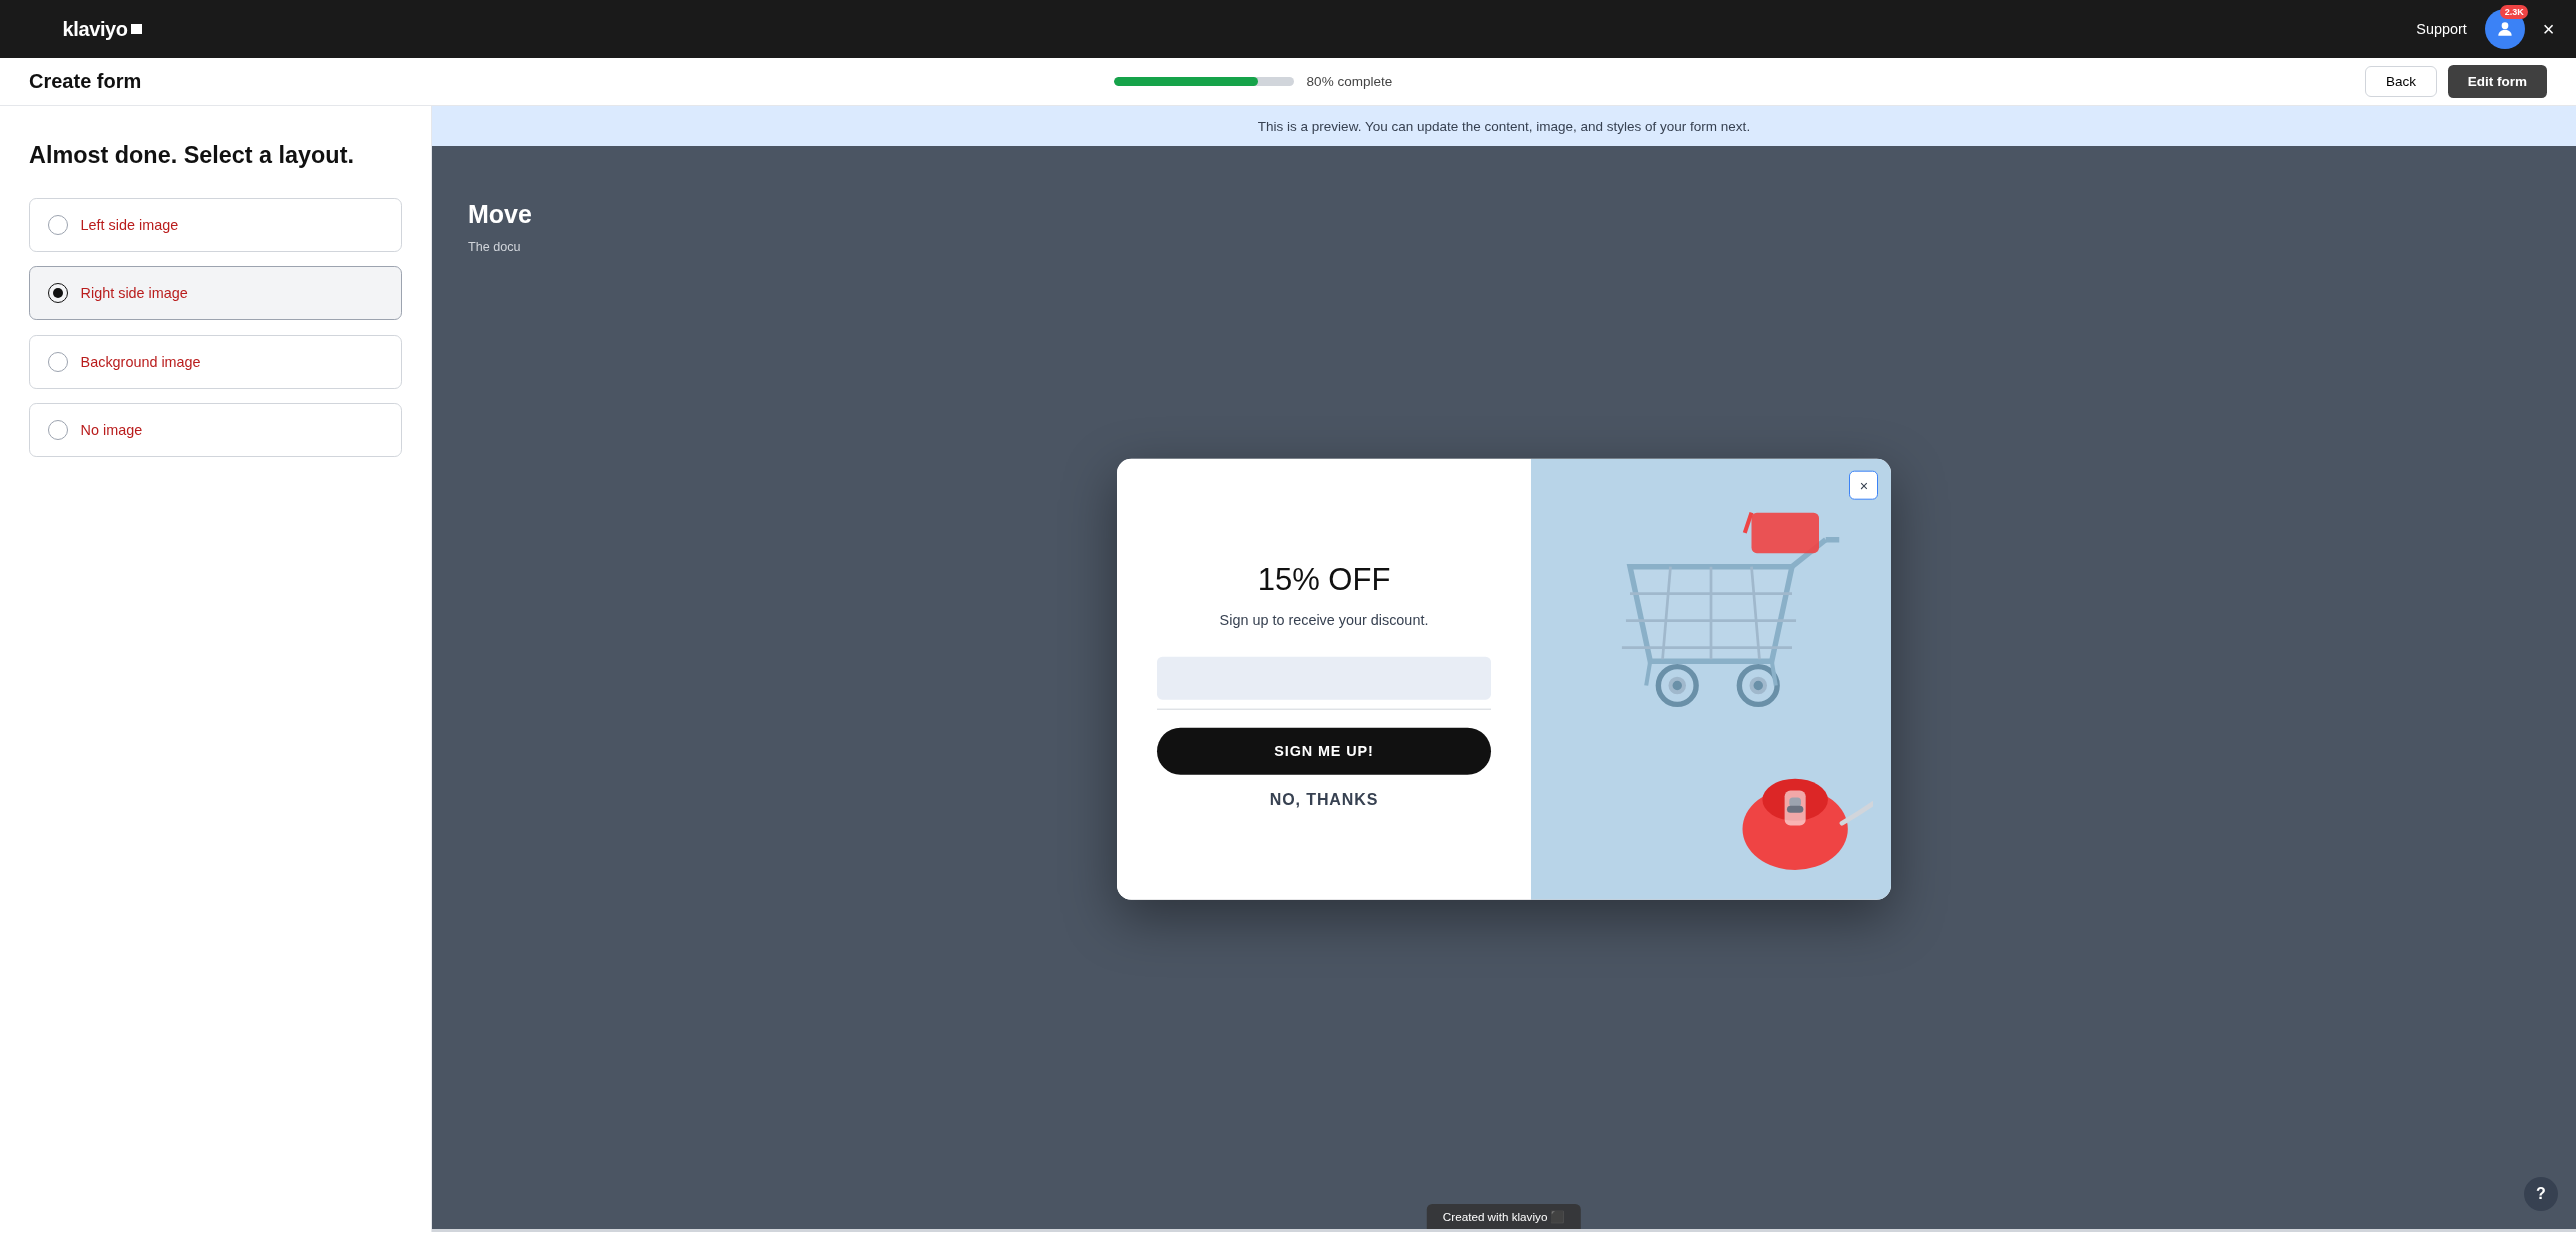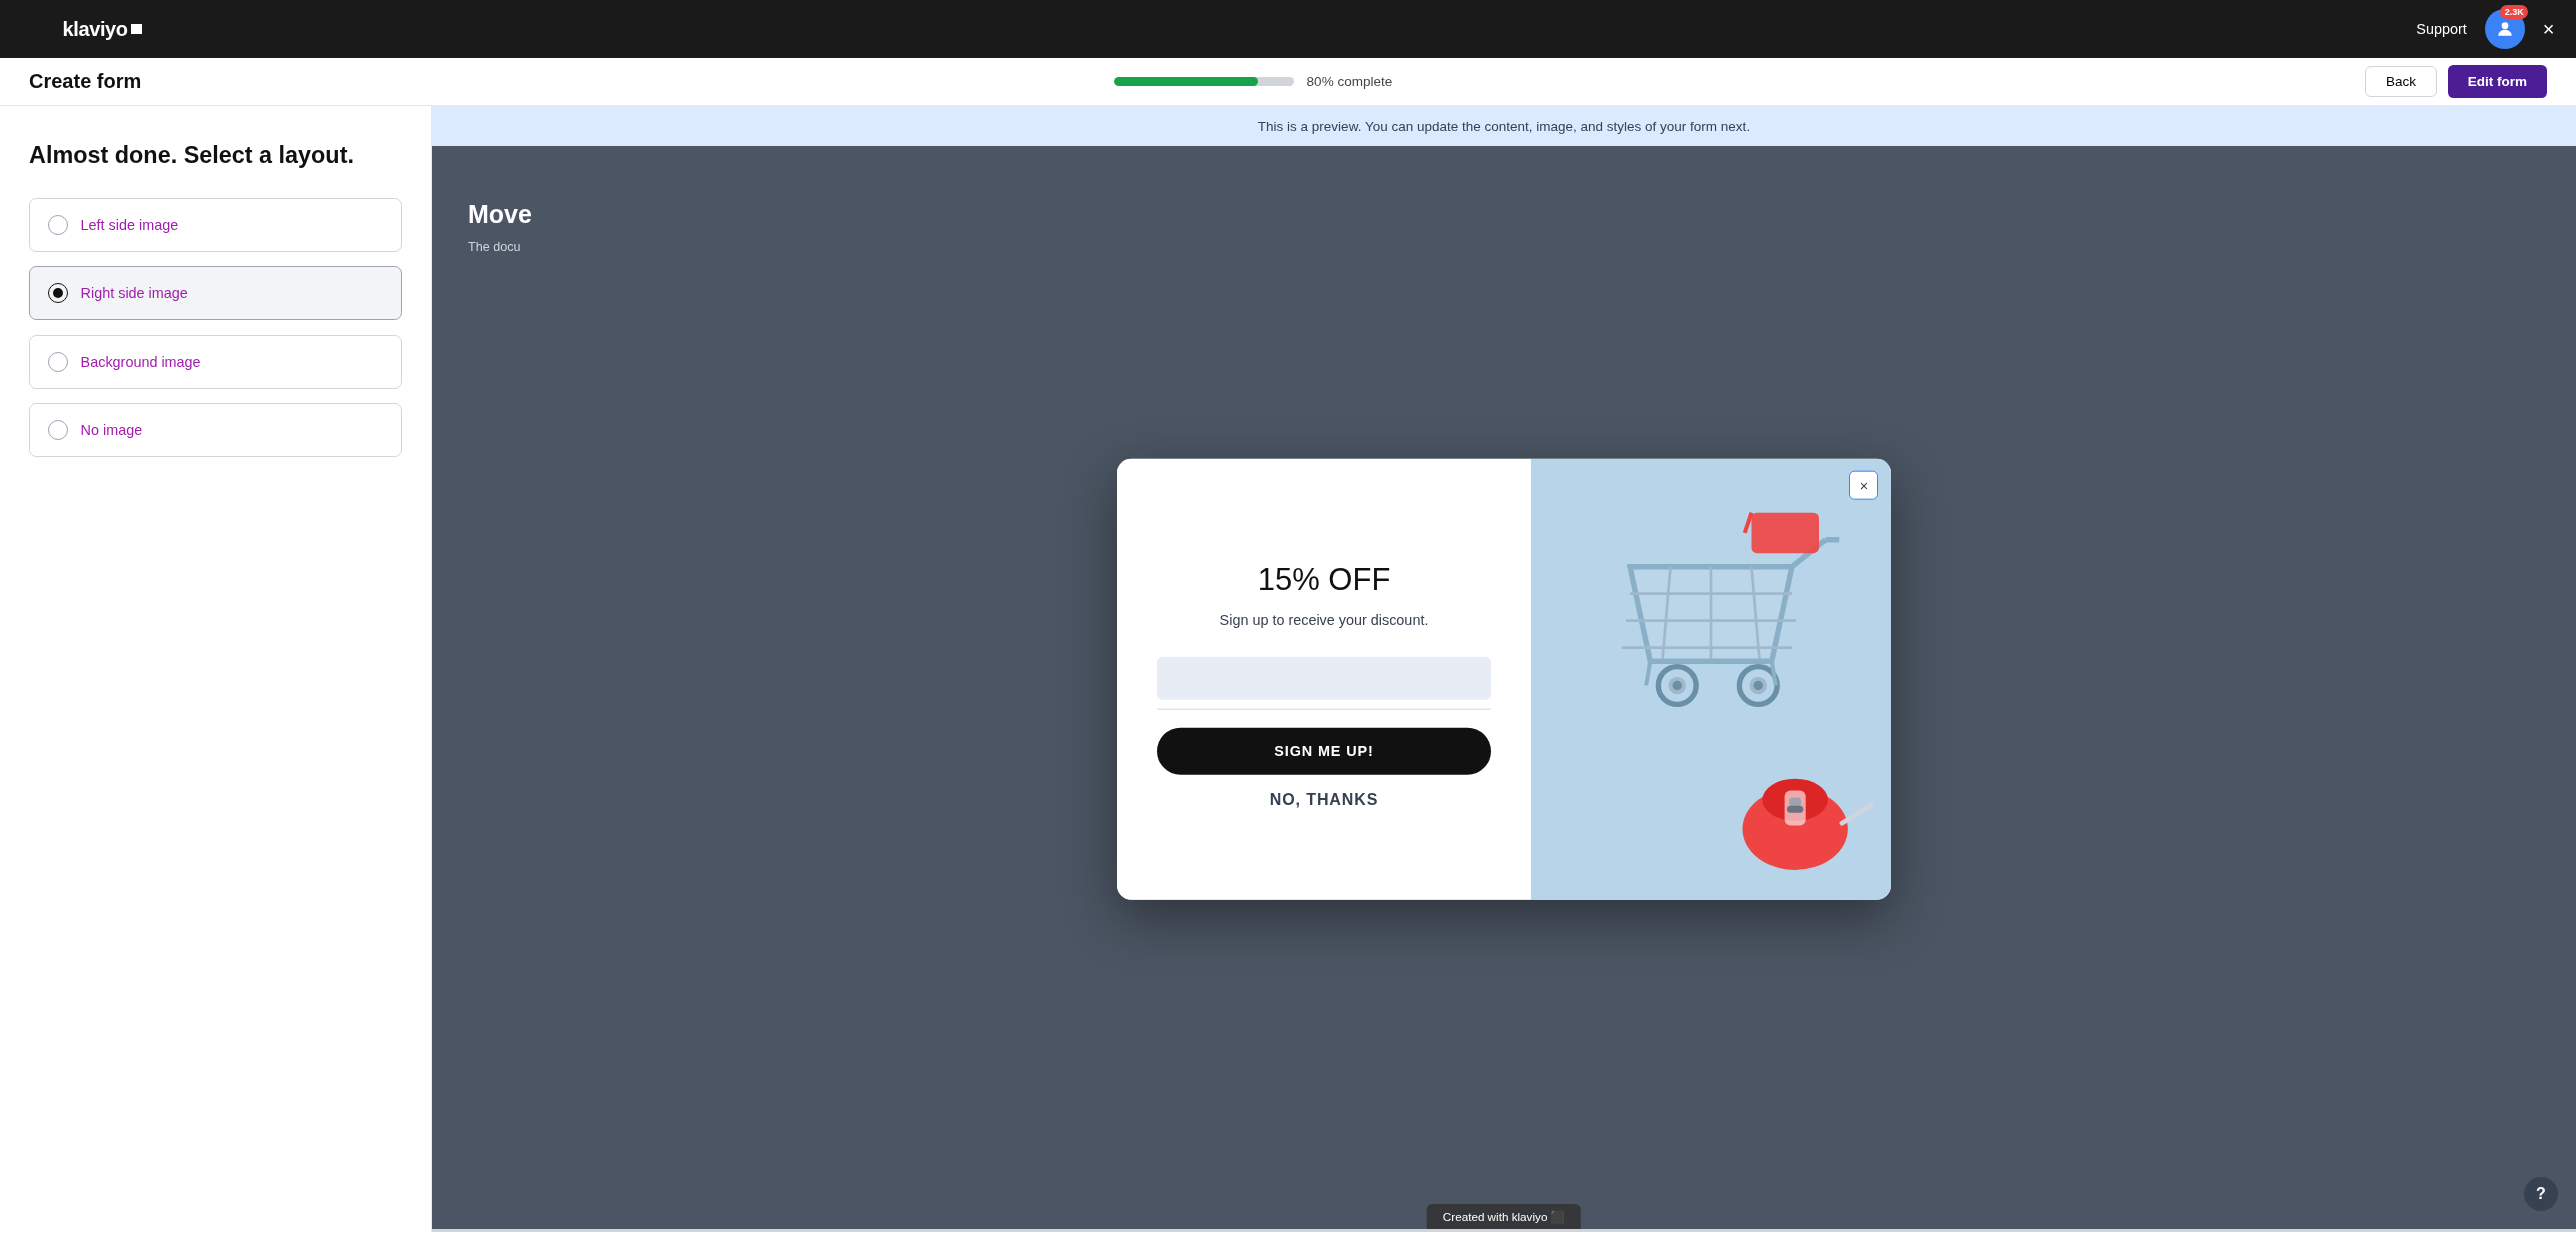--- a/index.html
+++ b/index.html
@@ -117,21 +117,21 @@
     .back-btn {
       border: 1.3px solid #d1d5db;
       background: #fff;
       padding: 7.2px 20px;
       border-radius: 6px;
       font-size: 13.5px;
       cursor: pointer;
       font-weight: 500;
     }
     .edit-form-btn {
-      background: #4c1d95;
+      background: #404040;
       color: #fff;
       border: none;
       padding: 9px 20px;
       border-radius: 5.4px;
       font-size: 13.5px;
       cursor: pointer;
       font-weight: 600;
     }
 
     
@@ -161,21 +161,21 @@
     }
     .layout-option {
       display: flex;
       align-items: center;
       gap: 12.6px;
       border: 1.3px solid #d1d5db;
       border-radius: 7.2px;
       padding: 16px 18px;
       cursor: pointer;
       font-size: 14.4px;
-      color: #a21caf;
+      color: #b91c1c;
       background: #fff;
       transition: background 0.1s;
       text-align: center;
     }
     .layout-option.selected {
       background: #f3f4f6;
       border-color: #9ca3af;
     }
     .radio-outer {
       width: 20px;

